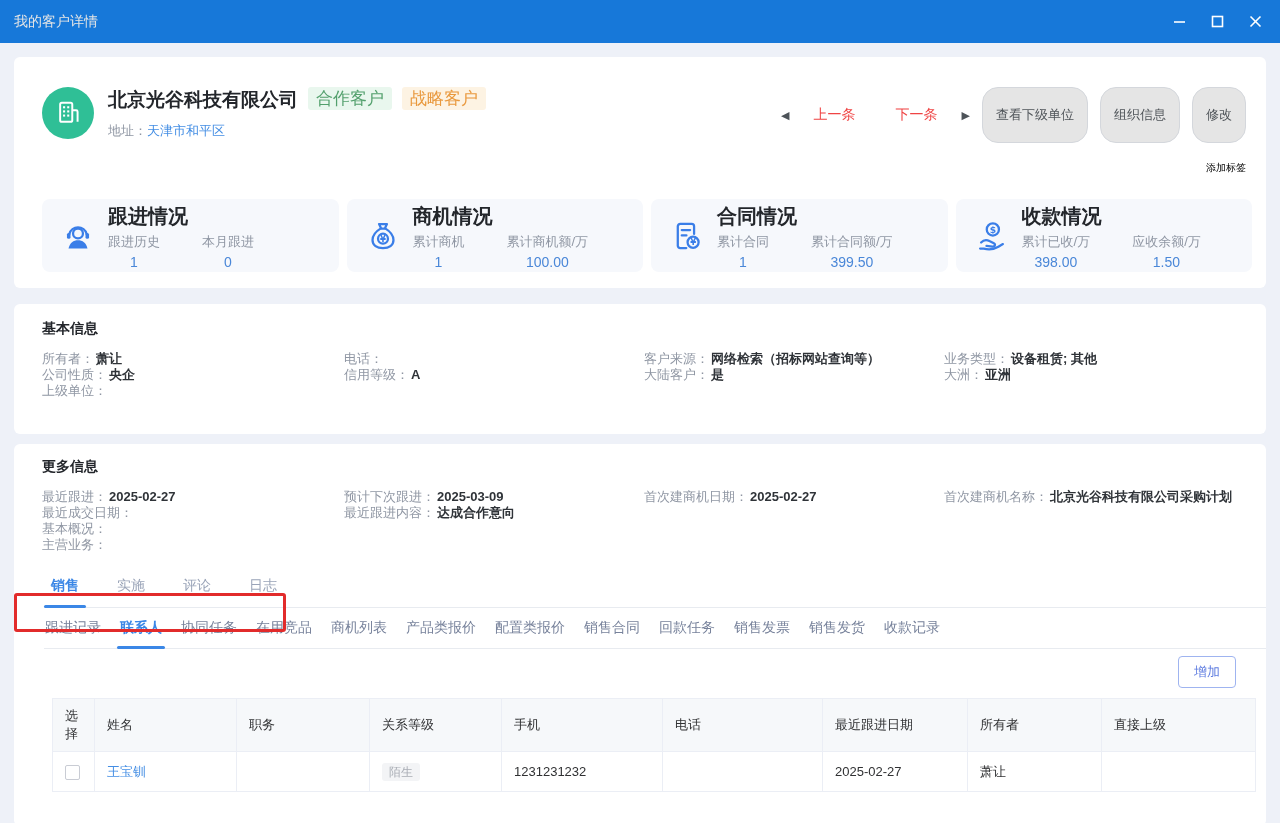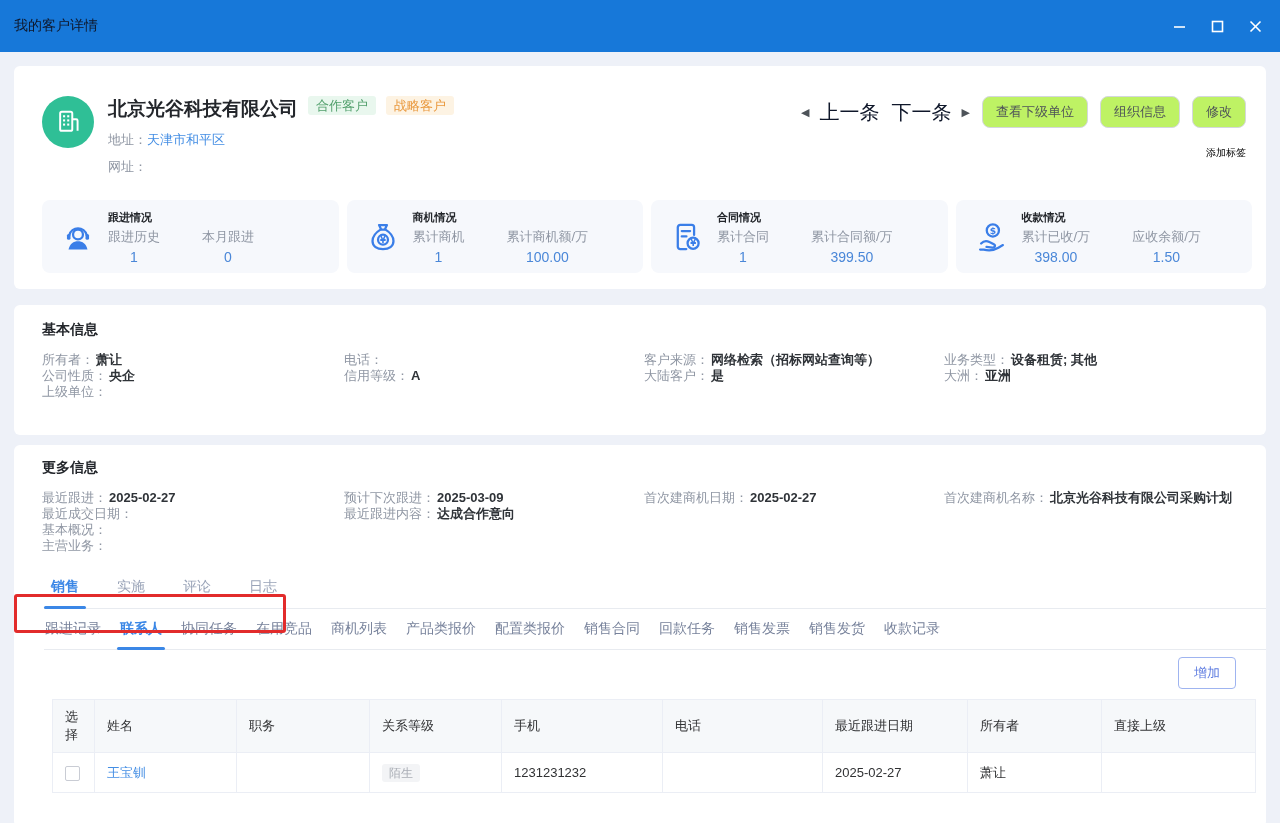--- a/index.html
+++ b/index.html
@@ -3,68 +3,68 @@
 <meta charset="utf-8">
 <style>
   * { margin:0; padding:0; box-sizing:border-box; }
   html,body { width:1280px; height:823px; }
   body {
     font-family:"Liberation Sans","DejaVu Sans",sans-serif;
     background:#eef1f8; color:#2f3338; font-size:13px; overflow:hidden;
   }
   
   .titlebar {
-    height:52px; background:#1778d9; display:flex; align-items:center;
-    justify-content:space-between; padding:0 10px 0 14px; color:#0f172a;
+    height:43px; background:#1778d9; display:flex; align-items:center;
+    justify-content:space-between; padding:0 10px 0 14px; color:#e5e5e5;
   }
   .titlebar .tb-title { font-size:14px; }
   .win-controls { display:flex; align-items:center; gap:8px; }
   .win-btn { width:30px; height:28px; display:flex; align-items:center; justify-content:center; cursor:pointer; }
   .win-btn svg { stroke:#fff; stroke-width:1.6; fill:none; }
   
   .page { padding:14px 14px 0 14px; }
   .card { background:#fff; border-radius:6px; }
   
   .header-card { min-height:205px; padding:30px 14px 16px 28px; }
   .header-top { display:flex; }
   .avatar {
     width:52px; height:52px; border-radius:50%; background:#2fbf96;
     display:flex; align-items:center; justify-content:center; flex:0 0 52px;
   }
   .avatar svg { stroke:#fff; fill:none; stroke-width:1.7; }
   .company-block { margin-left:14px; flex:1 1 auto; min-width:0; }
   .name-row { display:flex; align-items:flex-start; gap:10px; }
   .company-name { font-size:19px; font-weight:bold; color:#23262b; }
-  .tag { font-size:13px; padding:3px 8px; border-radius:3px; line-height:1; }
+  .tag { font-size:17px; padding:3px 8px; border-radius:3px; line-height:1; }
   .tag-green { color:#53a06d; background:#e9f7ee; }
   .tag-orange { color:#e9993e; background:#fdf3e3; }
   .meta-row { margin-top:9px; font-size:13px; color:#8f96a3; }
   .meta-row .link { color:#448ee4; text-decoration:none; cursor:pointer; }
   .header-right { flex:0 0 auto; padding-right:6px; }
   .actions-row { display:flex; align-items:center; gap:8px; }
   .nav-arrow { color:#4d5359; font-size:11px; }
-  .nav-link { color:#0f172a; font-size:20px; text-decoration:none; cursor:pointer; margin:0 2px; }
+  .nav-link { color:#ef4444; font-size:14px; text-decoration:none; cursor:pointer; margin:0 16px; }
   .hbtn {
-    background:#bef264; border:1px solid #d4d7dc; border-radius:8px; color:#4e5358;
-    font-size:13px; padding:6px 13px; cursor:pointer; margin-left:4px;
+    background:#e5e5e5; border:1px solid #d4d7dc; border-radius:16px; color:#4e5358;
+    font-size:13px; padding:18px 13px; cursor:pointer; margin-left:4px;
     font-family:inherit;
   }
   .addtag-row { text-align:right; margin-top:16px; }
   .addtag-row .link { color:#000000; font-size:10px; text-decoration:none; cursor:pointer; }
   
   .stats-row { display:grid; grid-template-columns:repeat(4,1fr); gap:8px; margin-top:24px; }
   .stat-card {
     background:#f6f8fc; border-radius:8px; height:73px; padding:11px 10px 10px 19px;
     display:flex; align-items:center; gap:13px;
   }
   .stat-icon { flex:0 0 34px; height:36px; }
   .stat-icon svg { stroke:#3a7ee8; fill:none; stroke-width:1.6; stroke-linecap:round; stroke-linejoin:round; }
   .stat-icon svg text { fill:#3a7ee8; stroke:none; font-weight:bold; font-family:"DejaVu Sans",sans-serif; }
   .stat-body { flex:1 1 auto; }
-  .stat-title { font-size:11px; font-weight:bold; color:#23262b; }
+  .stat-title { font-size:20px; font-weight:bold; color:#23262b; }
   .stat-metrics { display:flex; gap:42px; margin-top:3px; }
   .metric { text-align:center; }
   .metric-label { font-size:13px; color:#8f96a3; }
   .metric-value { font-size:14px; color:#4a87d8; margin-top:3px; }
   
   .info-card { margin-top:16px; min-height:130px; padding:16px 0 18px 28px; }
   .section-title { font-size:14px; font-weight:bold; color:#23262b; margin-bottom:13px; }
   .fields-grid { display:grid; grid-template-columns:302px 300px 300px 1fr; font-size:13px; }
   .field { display:flex; align-items:baseline; line-height:16px; padding-right:10px; }
   .field-label { color:#8f96a3; white-space:nowrap; }
@@ -150,23 +150,20 @@
         </span>
       </div>
       <div class="company-block">
         <div class="name-row">
           <span class="company-name">北京光谷科技有限公司</span>
           <span class="tag tag-green">合作客户</span>
           <span class="tag tag-orange">战略客户</span>
         </div>
         <div class="meta-row">
           <span class="field-label">地址：</span><a class="link">天津市和平区</a>
-        </div>
-        <div class="meta-row">
-          <span class="field-label">网址：</span><span></span>
         </div>
       </div>
       <div class="header-right">
         <div class="actions-row">
           <span class="nav-arrow">◀</span>
           <a class="nav-link">上一条</a>
           <a class="nav-link">下一条</a>
           <span class="nav-arrow">▶</span>
           <button class="hbtn">查看下级单位</button>
           <button class="hbtn">组织信息</button>

